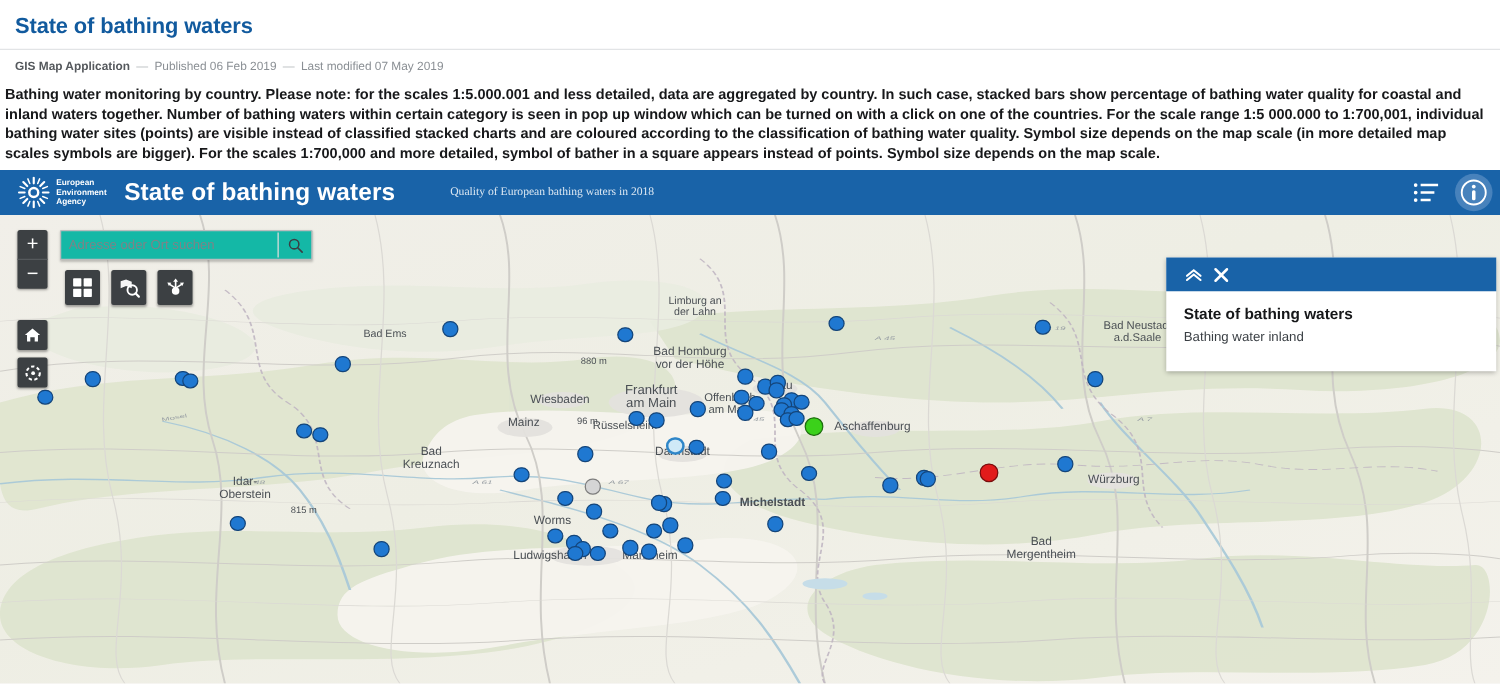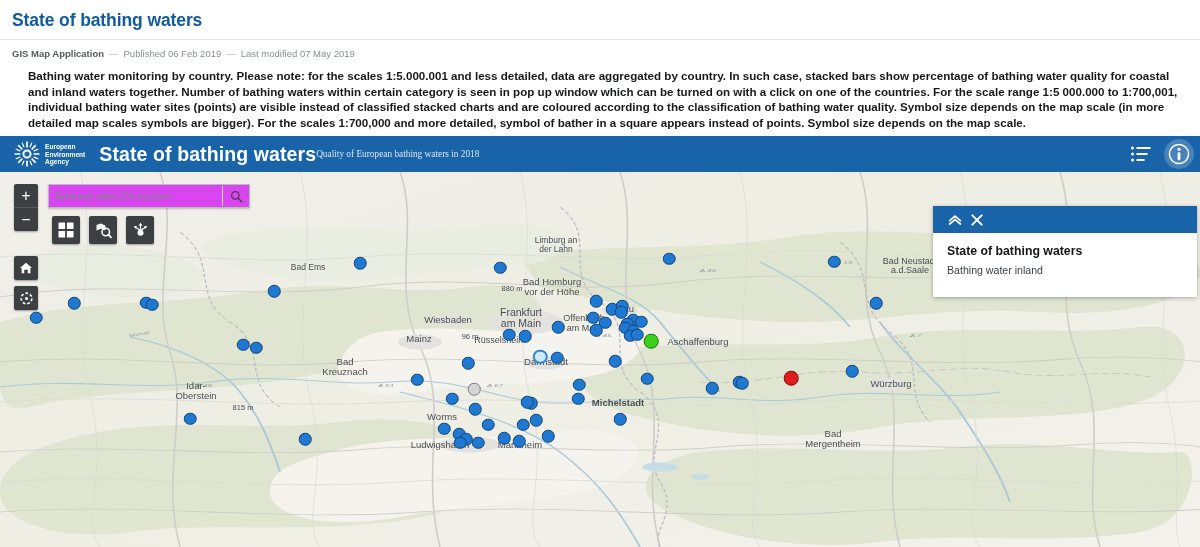--- a/index.html
+++ b/index.html
@@ -13,38 +13,38 @@
   .page-title{
     font-size:17.5px;font-weight:bold;color:#115a9e;letter-spacing:-0.1px;
     margin:0 0 9px 0;line-height:20px;
   }
   .rule{height:1px;background:#e2e4e6;margin:0 0 8px 0;}
   .meta{font-size:9.5px;color:#8a8f94;line-height:12px;padding-bottom:8px;}
   .meta .strong{font-weight:bold;color:#55595d;}
   .meta .dash{padding:0 5px;color:#b6babd;}
   .lead{
     font-size:11.6px;font-weight:bold;line-height:15.6px;color:#17181a;
-    padding:0 8px 6px 28px;margin:0;text-align:left;
+    padding:0 8px 6px 4px;margin:0;text-align:left;
   }
   
   .app{position:relative;width:1200px;height:411px;overflow:hidden;}
   .appbar{
     position:absolute;left:0;top:0;width:1200px;height:36px;
     background:#1963a8;display:flex;align-items:center;z-index:40;
   }
   .eea-logo{display:flex;align-items:center;margin-left:14px;}
   .eea-mark{width:26px;height:26px;flex:0 0 26px;}
   .eea-words{
     margin-left:5px;color:#fff;font-size:6.6px;line-height:7.6px;font-weight:bold;
   }
   .app-title{
     color:#fff;font-size:19.5px;font-weight:bold;margin-left:14px;letter-spacing:0.1px;
   }
   .app-sub{
-    color:#dbe7f2;font-size:9.3px;font-family:"Liberation Serif","DejaVu Serif",serif;
+    color:#dbe7f2;font-size:9.3px;margin-left:44px;font-family:"Liberation Serif","DejaVu Serif",serif;
   }
   .appbar-tools{position:absolute;right:6px;top:0;height:36px;display:flex;align-items:center;gap:8px;}
   .tool-btn{
     width:30px;height:30px;display:flex;align-items:center;justify-content:center;cursor:pointer;
   }
   .tool-btn.round{border-radius:50%;background:#4782bc;}
   
   .map{
     position:absolute;left:0;top:36px;width:1200px;height:375px;overflow:hidden;
     background:#f3f1ec;
@@ -60,21 +60,21 @@
   }
   .zoomstack div:first-child{border-bottom:1px solid #55595c;}
   .ctl-sq{
     position:absolute;left:14px;width:24px;height:24px;background:#3c4043;border-radius:2px;
     display:flex;align-items:center;justify-content:center;cursor:pointer;z-index:30;
     box-shadow:0 1px 2px rgba(0,0,0,.35);
   }
   .ctl-home{top:84px;}
   .ctl-locate{top:114px;}
   .searchbox{
-    position:absolute;left:48px;top:12px;width:200px;height:22px;background:#d946ef;
+    position:absolute;left:48px;top:12px;width:200px;height:22px;background:#14b8a6;
     border:1px solid #b9bcbe;border-radius:1px;display:flex;align-items:center;z-index:30;
     box-shadow:0 1px 2px rgba(0,0,0,.22);
   }
   .searchbox input{
     border:0;outline:0;flex:1;font-size:10.5px;color:#3a3f44;padding:0 6px;height:20px;
     font-family:"Liberation Sans","DejaVu Sans",sans-serif;background:transparent;
   }
   .searchbox input::placeholder{color:#7e8387;}
   .search-go{
     width:26px;height:20px;display:flex;align-items:center;justify-content:center;
@@ -281,21 +281,21 @@
         <text x="595" y="330">B 45</text>
       </g>
     </svg>
 
     <div id="map-labels">
         <div class="lbl-city" style="left: 308px; top: 95px; font-size: 8.5px;">Bad Ems</div>
         <div class="lbl-city" style="left: 556px; top: 73px; font-size: 8.5px;">Limburg an
 der Lahn</div>
         <div class="lbl-city" style="left: 552px; top: 115px; font-size: 9.5px;">Bad Homburg
 vor der Höhe</div>
-        <div class="lbl-city" style="left: 512px; top: 117px; font-size: 7.5px;">880 m</div>
+        <div class="lbl-city" style="left: 475px; top: 117px; font-size: 7.5px;">880 m</div>
         <div class="lbl-city" style="left: 448px; top: 148px; font-size: 9.5px;">Wiesbaden</div>
         <div class="lbl-city" style="left: 419px; top: 167px; font-size: 9.5px;">Mainz</div>
         <div class="lbl-city" style="left: 521px; top: 146px; font-size: 10.5px;">Frankfurt
 am Main</div>
         <div class="lbl-city" style="left: 584px; top: 151px; font-size: 9px;">Offenbach
 am Main</div>
         <div class="lbl-city" style="left: 500px; top: 168.5px; font-size: 9px;">Rüsselsheim</div>
         <div class="lbl-city" style="left: 470px; top: 165px; font-size: 7.5px;">96 m</div>
         <div class="lbl-city" style="left: 620px; top: 137px; font-size: 9.5px;">Hanau</div>
         <div class="lbl-city" style="left: 698px; top: 169.5px; font-size: 9.5px;">Aschaffenburg</div>

